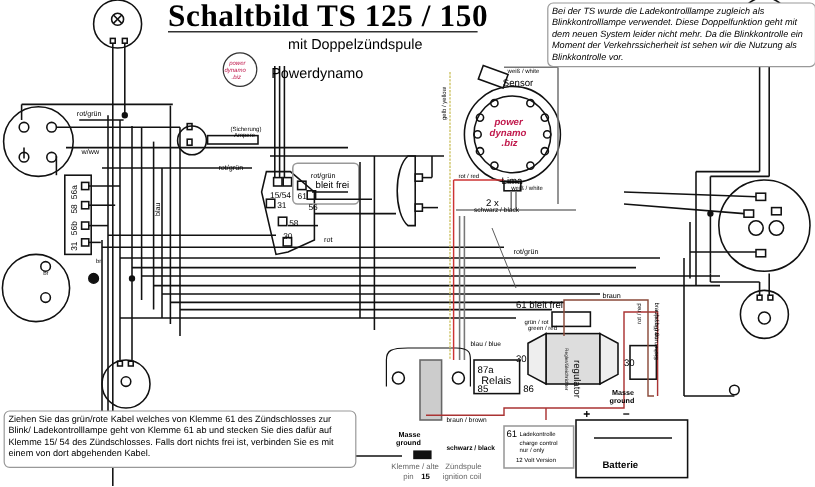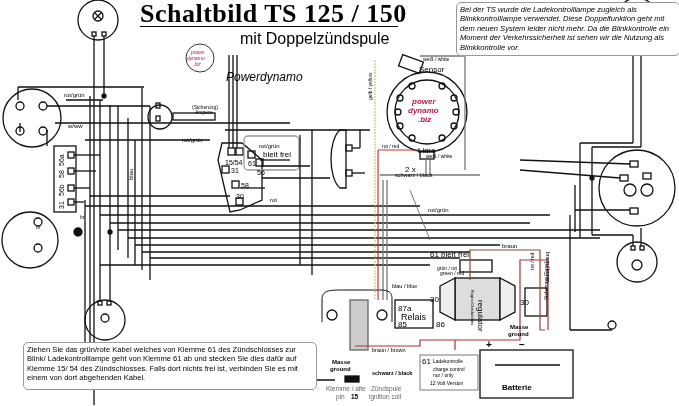--- a/index.html
+++ b/index.html
@@ -1,23 +1,23 @@
 <!DOCTYPE html>
 <html><head>
 <meta charset="utf-8">
 <style>
   html, body { margin:0; padding:0; background:#ffffff; }
   body { width:679px; height:406px; position:relative; overflow:hidden; font-family:"Liberation Sans", sans-serif; }
   svg#diagram { position:absolute; left:0; top:0; }
   .title { position:absolute; left:140px; top:2px; font-family:Liberation Serif, serif; font-size:26px; font-weight:bold; color:#000; letter-spacing:0.5px; border-bottom:1.5px solid #000; line-height:24px; padding-bottom:0; width:258px; white-space:nowrap; }
-  .subtitle { position:absolute; left:240px; top:30px; font-size:16px; color:#000; white-space:nowrap; }
-  .brand { position:absolute; left:226px; top:70px; font-size:12px; font-style:italic; color:#000; white-space:nowrap; }
+  .subtitle { position:absolute; left:240px; top:30px; font-size:12px; color:#000; white-space:nowrap; }
+  .brand { position:absolute; left:226px; top:54px; font-size:12px; color:#000; white-space:nowrap; }
   .note { position:absolute; border:1px solid #999; border-radius:5px; background:#fff; font-size:7.6px; line-height:9.4px; color:#000; padding:2px 3px; }
   .note.top { left:456px; top:2px; width:216px; height:48px;font-style:italic; }
-  .note.bottom { left:3px; top:342px; width:286px; height:42px;margin-left:20px; }
+  .note.bottom { left:3px; top:342px; width:286px; height:42px; }
   .lbl { font-family:"Liberation Sans", sans-serif; fill:#000; }
 </style>
 </head>
 <body>
 
 <svg id="diagram" width="679" height="406" viewBox="0 0 679 406">
   <g fill="none" stroke="#111" stroke-width="1.3">
 
     <g>
       <circle cx="98" cy="20" r="20"></circle>

